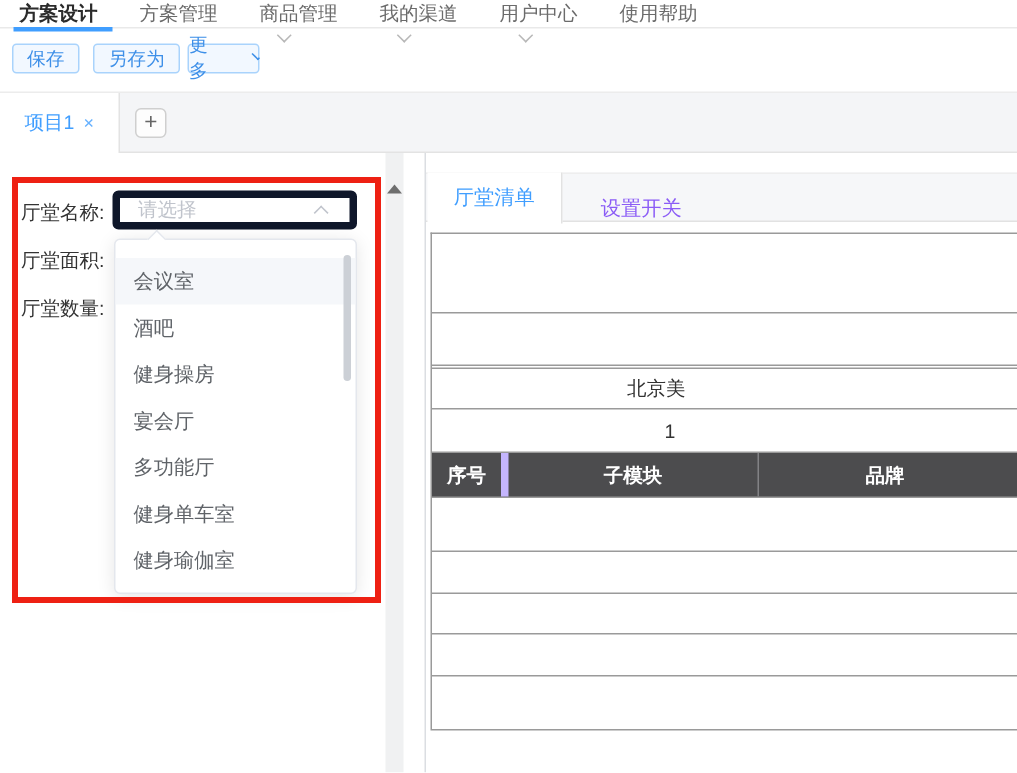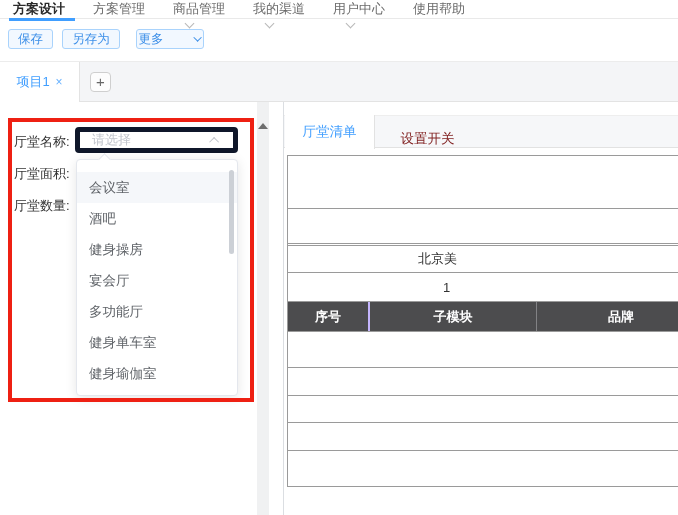--- a/index.html
+++ b/index.html
@@ -65,30 +65,30 @@
   .red-annotation { position:absolute; left:8px; top:118px; width:246px; height:284px;
     border:4px solid #ee2013; z-index:30; pointer-events:none; }
   
   .rtab-strip { position:absolute; left:284px; top:115px; width:394px; height:33px;
     background:#f6f7f9; border-top:1px solid #eeeeee; border-bottom:1px solid #e2e2e2; }
   .rtab-active { position:absolute; left:285px; top:115px; width:90px; height:34px;
     background:#fff; border-right:1px solid #e2e2e2; display:flex; align-items:center;
     justify-content:center; font-size:13.5px; color:#409eff; cursor:pointer; }
   .rtab-inactive { position:absolute; left:375px; top:115px; width:105px; height:48px;
     display:flex; align-items:center; justify-content:center; font-size:13.5px;
-    color:#7f1d1d; cursor:pointer; }
+    color:#8b5cf6; cursor:pointer; }
   
   .rtable { position:absolute; left:287px; top:155px; width:520px;
     border-left:1px solid #9a9a9a; border-top:1px solid #9a9a9a; background:#fff; }
   .trow { border-bottom:1px solid #9a9a9a; display:flex; }
   .trow .c1 { width:226px; border-right:1px solid #9a9a9a; display:flex;
     align-items:center; justify-content:center; font-size:13px; color:#333; }
   .trow .c2 { flex:1; display:flex; align-items:center; font-size:13px; color:#333; }
   .thead-row { background:#4c4c4e; color:#fff; font-weight:bold; }
-  .thead-row .h1 { width:82px; border-right:2px solid #c4b5fd; display:flex;
+  .thead-row .h1 { width:51px; border-right:5px solid #c4b5fd; display:flex;
     align-items:center; justify-content:center; font-size:13px; }
   .thead-row .h2 { width:167px; border-right:1px solid #828285; display:flex;
     align-items:center; justify-content:center; font-size:13px; }
   .thead-row .h3 { flex:1; display:flex; align-items:center; padding-left:71px; font-size:13px; }
 </style>
 </head>
 <body>
 
 <div class="topnav">
   <span class="nav-item active">方案设计</span>
@@ -102,21 +102,21 @@
 <div class="nav-caret" style="left:186px; top:20px;"></div>
 <div class="nav-caret" style="left:266px; top:20px;"></div>
 <div class="nav-caret" style="left:347px; top:20px;"></div>
 
 <button class="tbtn" style="left:8px; width:45px;">
   <span>保存</span>
 </button>
 <button class="tbtn" style="left:62px; width:58px;">
   <span>另存为</span>
 </button>
-<button class="tbtn" style="left:136px; width:68px;gap:32px;">
+<button class="tbtn" style="left:125px; width:48px;gap:32px;">
   <span>更多</span>
   <span class="btn-caret"></span>
 </button>
 <div class="hline-toolbar"></div>
 
 <div class="proj-strip"></div>
 <div class="proj-tab">
   <span>项目1</span>
   <span class="proj-close">×</span>
 </div>

